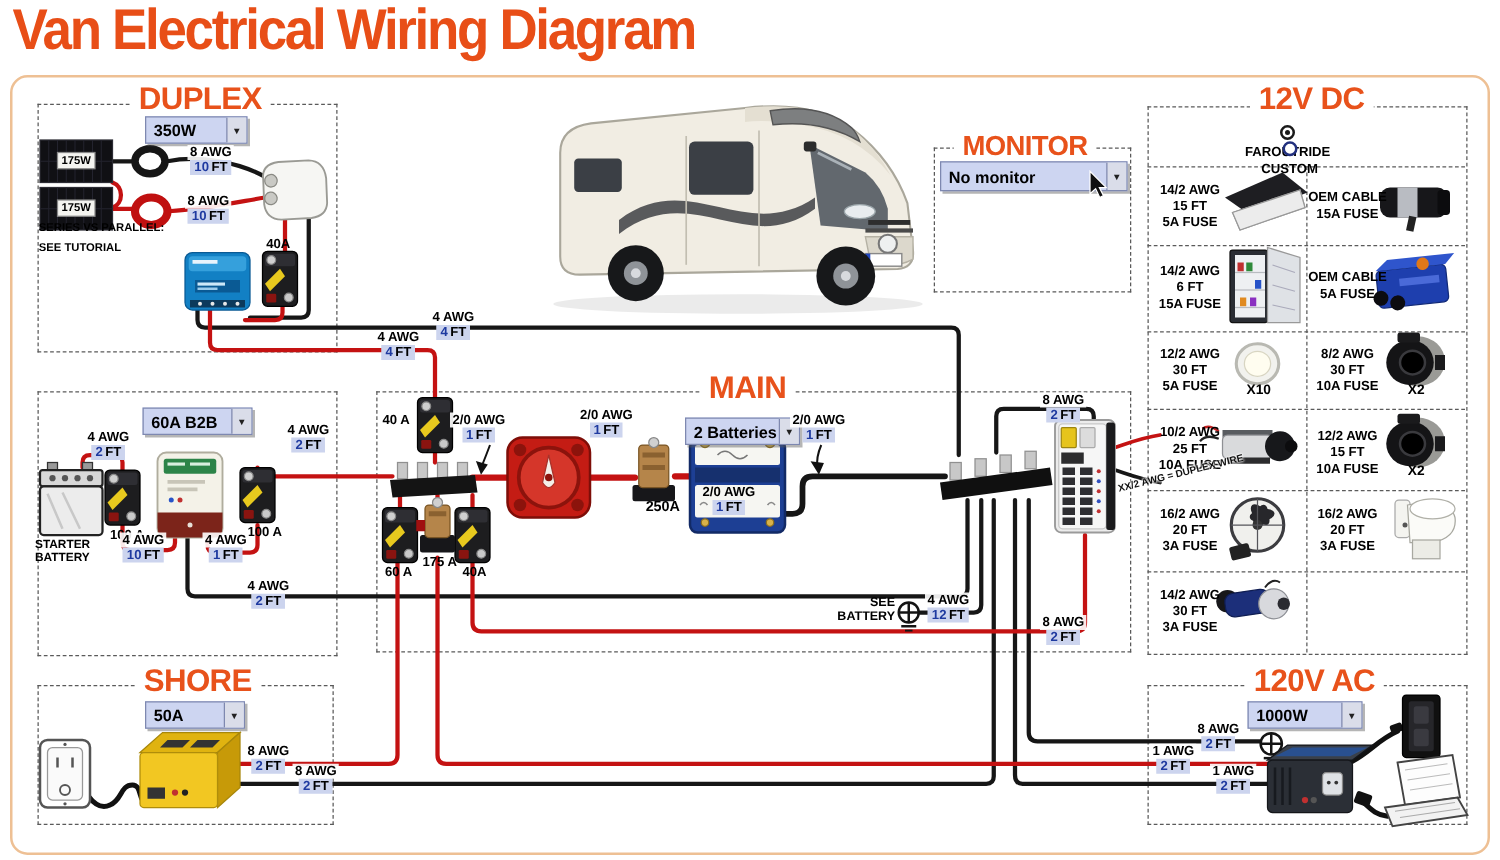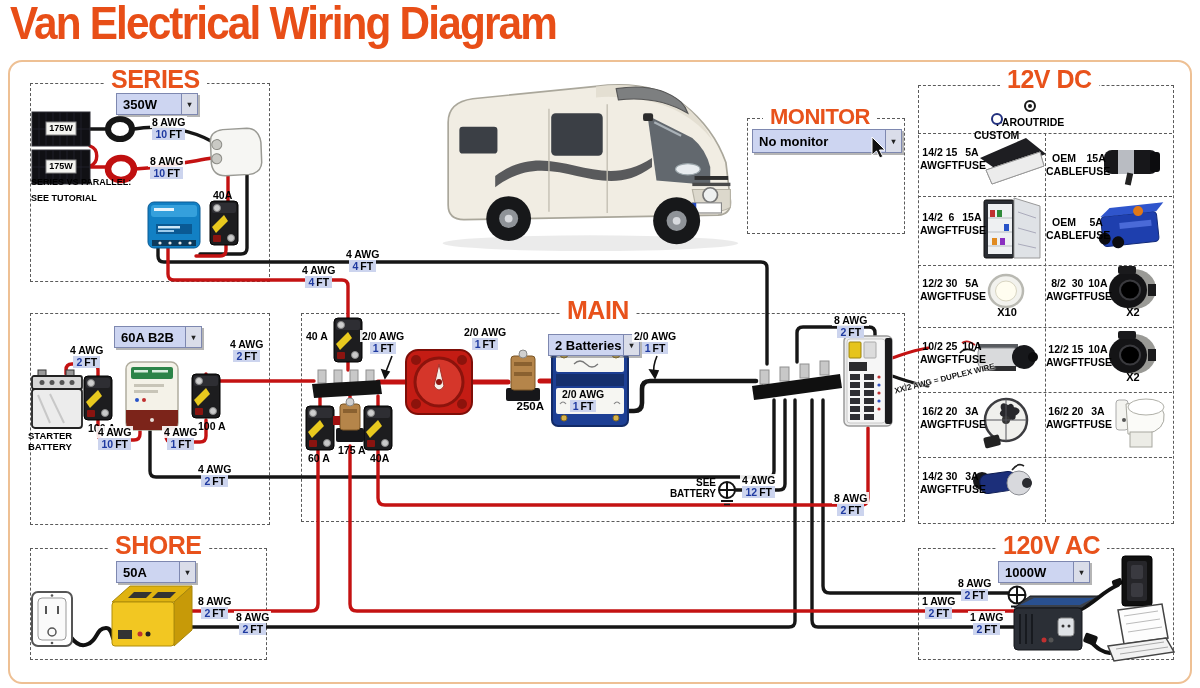--- a/index.html
+++ b/index.html
@@ -17,21 +17,21 @@
   .dd .btn{margin-left:auto;width:15px;align-self:stretch;background:#dadde9;border-left:1.5px solid #7e88b0;
     display:flex;align-items:center;justify-content:center;font-size:8px;color:#222;}
   .wl{position:absolute;display:flex;flex-direction:column;align-items:center;z-index:6;font-weight:bold;
     font-size:10.5px;line-height:12px;white-space:nowrap;}
   .wl .awg{color:#000;background:rgba(255,255,255,.9);padding:0 2px;}
   .chip{background:#ccd4ee;padding:0 3px;color:#000;}
   .chip .n{color:#1f3aa0;font-style:normal;}
   .chip .u{margin-left:2px;}
   .clabel{position:absolute;font-weight:bold;font-size:10.5px;color:#000;z-index:6;white-space:nowrap;}
   .note{position:absolute;font-weight:bold;font-size:9px;color:#000;z-index:3;white-space:nowrap;}
-  .cell{position:absolute;width:64px;display:flex;flex-direction:row;align-items:center;font-weight:bold;
+  .cell{position:absolute;width:64px;display:flex;flex-direction:column;align-items:center;font-weight:bold;
     font-size:10.5px;line-height:13px;text-align:center;z-index:3;}
   .qty{position:absolute;font-weight:bold;font-size:11px;z-index:3;width:30px;text-align:center;}
   .radio-row{position:absolute;display:flex;align-items:center;gap:4px;z-index:3;font-weight:bold;font-size:10.5px;flex-direction:column;}
   .rdo{width:8px;height:8px;border:2px solid #1a1a1a;border-radius:50%;display:inline-flex;align-items:center;justify-content:center;background:#fff;}
   .rdo.sel::after{content:"";width:4px;height:4px;background:#1a1a1a;border-radius:50%;}
   .rdo.unsel{border-color:#22307e;}
   .banner{position:absolute;transform:rotate(-14deg);font-size:8px;font-weight:bold;color:#111;
     text-shadow:0 0 2px #fff,0 0 2px #fff,0 0 2px #fff;z-index:6;white-space:nowrap;}
   .pchip{position:absolute;width:30px;text-align:center;font-size:9px;font-weight:bold;color:#000;z-index:6;}
   .twol{display:flex;flex-direction:column;line-height:11px;font-size:9.5px;font-weight:bold;z-index:6;position:absolute;}
@@ -449,21 +449,21 @@
     </g>
 
     <g>
       <polygon points="1118,610 1162,604 1168,638 1124,644" fill="#fdfdfd" stroke="#444" stroke-width="1.5"></polygon>
       <path d="M1124,616 L1158,611 M1126,624 L1160,619 M1128,632 L1162,627" stroke="#bbb" stroke-width="1"></path>
       <polygon points="1108,646 1166,638 1174,652 1114,661" fill="#f2f2f2" stroke="#444" stroke-width="1.5"></polygon>
       <path d="M1116,649 L1164,642 M1120,654 L1168,647" stroke="#aaa" stroke-width="1"></path>
     </g>
   </svg>
 
-  <div class="sec-title" style="left:104px;top:66px">SERIES</div>
+  <div class="sec-title" style="left:104px;top:66px">DUPLEX</div>
   <div class="sec-title" style="left:560px;top:297px">MAIN</div>
   <div class="sec-title" style="left:763px;top:104px;font-size:22px">MONITOR</div>
   <div class="sec-title" style="left:108px;top:532px">SHORE</div>
   <div class="sec-title" style="left:1000px;top:66px">12V DC</div>
   <div class="sec-title" style="left:996px;top:532px">120V AC</div>
 
   <div class="dd" style="left:116px;top:93px;width:80px">
     <span class="val">350W</span>
     <span class="btn">▾</span>
     </div>
@@ -597,21 +597,21 @@
     </div>
   <div class="wl" style="left:956px;top:577px">
     <span class="awg">8 AWG</span>
     <span class="chip"><b class="n">2</b><span class="u">FT</span></span>
     </div>
 
   <div class="radio-row" style="left:996px;top:100px">
     <span class="rdo sel"></span>
     <span>FAROUTRIDE</span>
     </div>
-  <div class="radio-row" style="left:974px;top:113px">
+  <div class="radio-row" style="left:1009px;top:113px">
     <span class="rdo unsel"></span>
     <span>CUSTOM</span>
     </div>
 
   <div class="cell" style="left:920px;top:146px">
     <span>14/2 AWG</span>
       <span>15 FT</span>
       <span>5A FUSE</span>
     </div>
   <div class="cell" style="left:1046px;top:152px">

